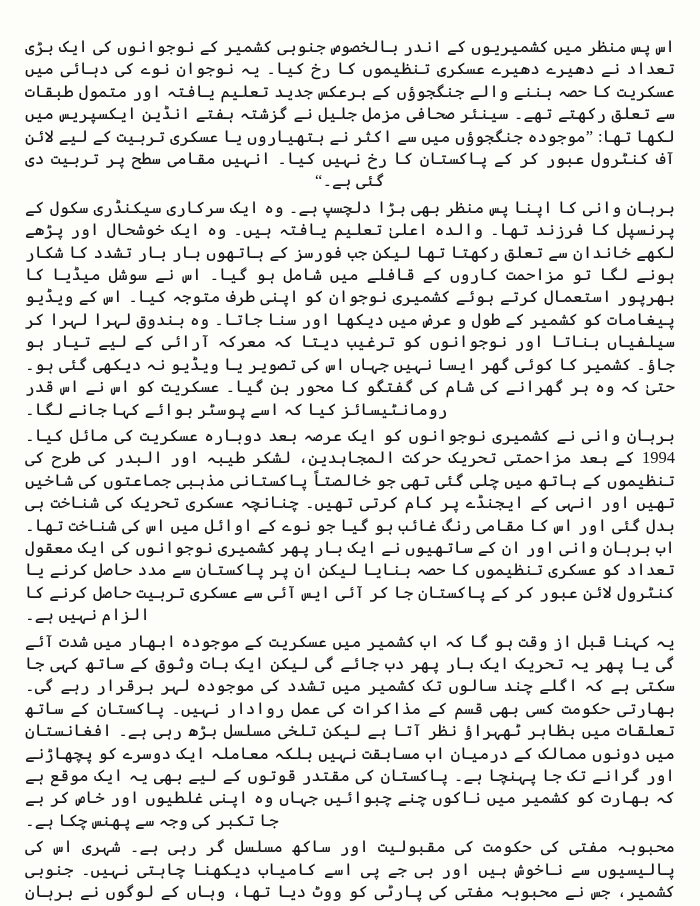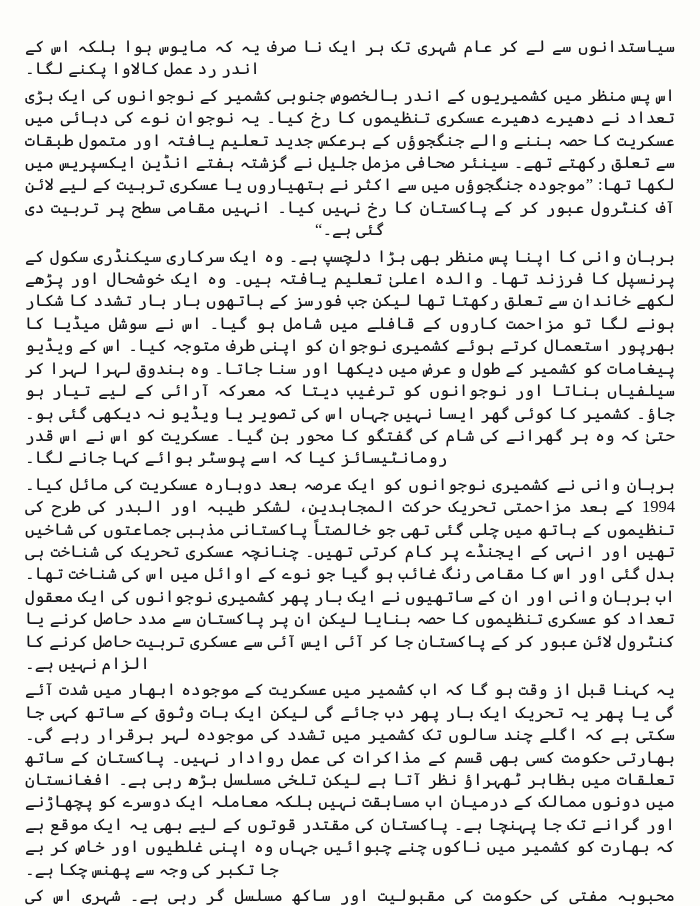--- a/index.html
+++ b/index.html
@@ -53,21 +53,20 @@
   .para.tail-center {
     text-align-last: center;
   }
 </style>
 </head>
 <body>
 
 <div id="page" style="background: rgb(253, 253, 250);">
   <article id="article" dir="rtl">
 
-    <p class="para tail-left" style="color: rgb(22, 22, 26);">سیاستدانوں سے لے کر عام شہری تک ہر ایک نا صرف یہ کہ مایوس ہوا بلکہ اس کے اندر رد عمل کالاوا پکنے لگا۔</p>
 
     <p class="para tail-center" style="color: rgb(22, 22, 26);">اس پس منظر میں کشمیریوں کے اندر بالخصوص جنوبی کشمیر کے نوجوانوں کی ایک بڑی تعداد نے دھیرے دھیرے عسکری تنظیموں کا رخ کیا۔ یہ نوجوان نوے کی دہائی میں عسکریت کا حصہ بننے والے جنگجوؤں کے برعکس جدید تعلیم یافتہ اور متمول طبقات سے تعلق رکھتے تھے۔ سینئر صحافی مزمل جلیل نے گزشتہ ہفتے انڈین ایکسپریس میں لکھا تھا: ”موجودہ جنگجوؤں میں سے اکثر نے ہتھیاروں یا عسکری تربیت کے لیے لائن آف کنٹرول عبور کر کے پاکستان کا رخ نہیں کیا۔ انہیں مقامی سطح پر تربیت دی گئی ہے۔“</p>
 
     <p class="para tail-left" style="color: rgb(22, 22, 26);">برہان وانی کا اپنا پس منظر بھی بڑا دلچسپ ہے۔ وہ ایک سرکاری سیکنڈری سکول کے پرنسپل کا فرزند تھا۔ والدہ اعلیٰ تعلیم یافتہ ہیں۔ وہ ایک خوشحال اور پڑھے لکھے خاندان سے تعلق رکھتا تھا لیکن جب فورسز کے ہاتھوں بار بار تشدد کا شکار ہونے لگا تو مزاحمت کاروں کے قافلے میں شامل ہو گیا۔ اس نے سوشل میڈیا کا بھرپور استعمال کرتے ہوئے کشمیری نوجوان کو اپنی طرف متوجہ کیا۔ اس کے ویڈیو پیغامات کو کشمیر کے طول و عرض میں دیکھا اور سنا جاتا۔ وہ بندوق لہرا لہرا کر سیلفیاں بناتا اور نوجوانوں کو ترغیب دیتا کہ معرکہ آرائی کے لیے تیار ہو جاؤ۔ کشمیر کا کوئی گھر ایسا نہیں جہاں اس کی تصویر یا ویڈیو نہ دیکھی گئی ہو۔ حتیٰ کہ وہ ہر گھرانے کی شام کی گفتگو کا محور بن گیا۔ عسکریت کو اس نے اس قدر رومانٹیسائز کیا کہ اسے پوسٹر بوائے کہا جانے لگا۔</p>
 
     <p class="para tail-left" style="color: rgb(22, 22, 26);">برہان وانی نے کشمیری نوجوانوں کو ایک عرصہ بعد دوبارہ عسکریت کی مائل کیا۔ 1994 کے بعد مزاحمتی تحریک حرکت المجاہدین، لشکر طیبہ اور البدر کی طرح کی تنظیموں کے ہاتھ میں چلی گئی تھی جو خالصتاً پاکستانی مذہبی جماعتوں کی شاخیں تھیں اور انہی کے ایجنڈے پر کام کرتی تھیں۔ چنانچہ عسکری تحریک کی شناخت ہی بدل گئی اور اس کا مقامی رنگ غائب ہو گیا جو نوے کے اوائل میں اس کی شناخت تھا۔ اب برہان وانی اور ان کے ساتھیوں نے ایک بار پھر کشمیری نوجوانوں کی ایک معقول تعداد کو عسکری تنظیموں کا حصہ بنایا لیکن ان پر پاکستان سے مدد حاصل کرنے یا کنٹرول لائن عبور کر کے پاکستان جا کر آئی ایس آئی سے عسکری تربیت حاصل کرنے کا الزام نہیں ہے۔</p>
 
     <p class="para tail-left" style="color: rgb(22, 22, 26);">یہ کہنا قبل از وقت ہو گا کہ اب کشمیر میں عسکریت کے موجودہ ابھار میں شدت آئے گی یا پھر یہ تحریک ایک بار پھر دب جائے گی لیکن ایک بات وثوق کے ساتھ کہی جا سکتی ہے کہ اگلے چند سالوں تک کشمیر میں تشدد کی موجودہ لہر برقرار رہے گی۔ بھارتی حکومت کسی بھی قسم کے مذاکرات کی عمل روادار نہیں۔ پاکستان کے ساتھ تعلقات میں بظاہر ٹھہراؤ نظر آتا ہے لیکن تلخی مسلسل بڑھ رہی ہے۔ افغانستان میں دونوں ممالک کے درمیان اب مسابقت نہیں بلکہ معاملہ ایک دوسرے کو پچھاڑنے اور گرانے تک جا پہنچا ہے۔ پاکستان کی مقتدر قوتوں کے لیے بھی یہ ایک موقع ہے کہ بھارت کو کشمیر میں ناکوں چنے چبوائیں جہاں وہ اپنی غلطیوں اور خاص کر بے جا تکبر کی وجہ سے پھنس چکا ہے۔</p>
 
     <p class="para tail-left" style="color: rgb(22, 22, 26);">محبوبہ مفتی کی حکومت کی مقبولیت اور ساکھ مسلسل گر رہی ہے۔ شہری اس کی پالیسیوں سے ناخوش ہیں اور بی جے پی اسے کامیاب دیکھنا چاہتی نہیں۔ جنوبی کشمیر، جس نے محبوبہ مفتی کی پارٹی کو ووٹ دیا تھا، وہاں کے لوگوں نے برہان وانی کے جنازے کے شرکاء کو مفت شربت، چائے اور پانی پیش کیا۔</p>

